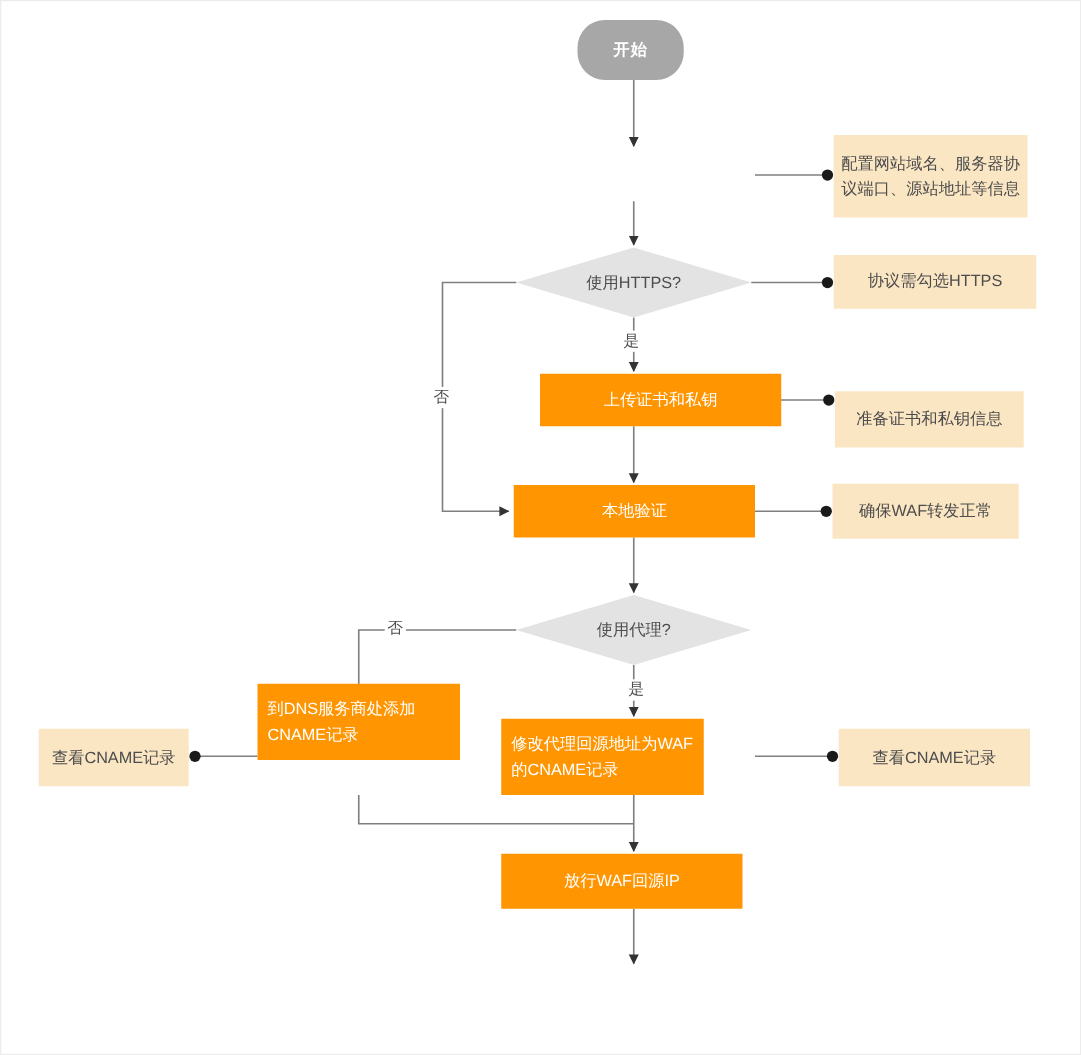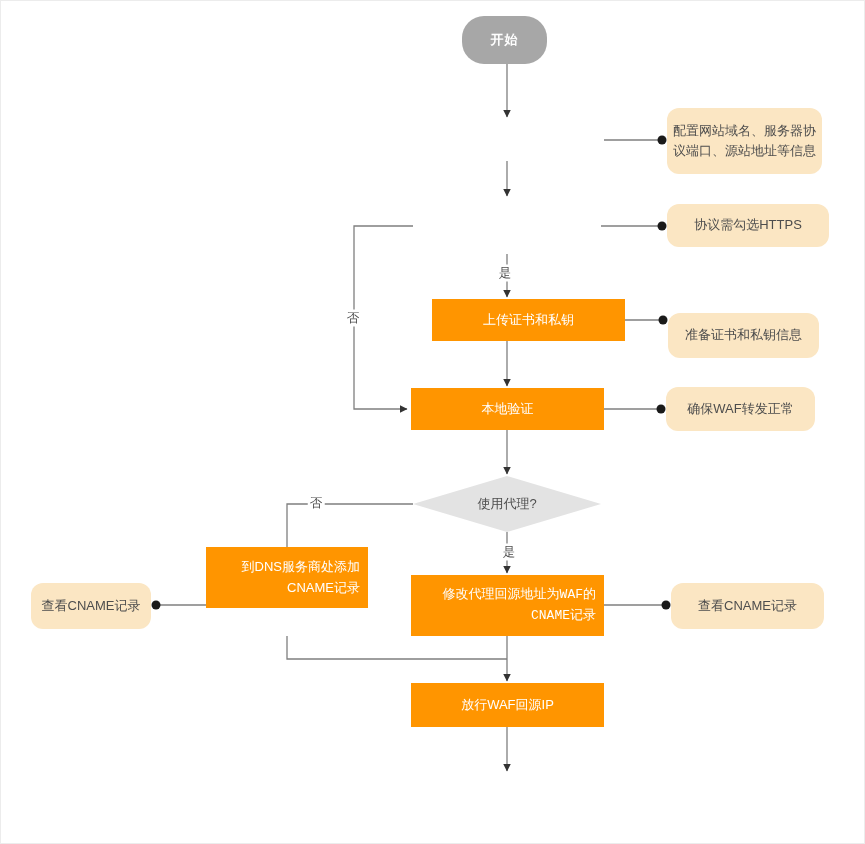--- a/index.html
+++ b/index.html
@@ -5,39 +5,39 @@
   html,body{margin:0;padding:0;background:#fff;font-family:"Liberation Sans","DejaVu Sans",sans-serif;}
   #canvas{
     position:relative;width:863px;height:842px;background:var(--canvas-bg,#ffffff);
     border:1px solid #ececec;overflow:hidden;
   }
   .wires{position:absolute;left:0;top:0;z-index:1;}
   .wires path.wire{stroke:var(--line,#7F7F7F);stroke-width:1.3;fill:none;}
   .wires circle.dot{fill:var(--dot,#1A1A1A);stroke:none;}
   .node{
     position:absolute;z-index:2;display:flex;align-items:center;justify-content:center;
-    text-align:right;font-size:13px;line-height:1.55;box-sizing:border-box;
+    text-align:left;font-size:13px;line-height:1.55;box-sizing:border-box;
   }
   .process{
     background:var(--process-fill,#FF9500);color:var(--process-text,#ffffff);
     padding:2px 8px;
   }
   .terminal{
     background:var(--terminal-fill,#A7A7A7);color:var(--terminal-text,#ffffff);
     font-weight:bold;border-radius:22px;letter-spacing:1px;
   }
   .decision{
     background:var(--decision-fill,#E3E3E3);color:var(--decision-text,#4D4D4D);
     clip-path:polygon(50% 0,100% 50%,50% 100%,0 50%);
   }
   .annotation{
     position:absolute;z-index:2;display:flex;align-items:center;justify-content:center;
     text-align:center;font-size:13px;line-height:1.55;box-sizing:border-box;
     background:var(--annotation-fill,#FBE6C3);color:var(--annotation-text,#4D4D4D);
-    border-radius:12px;padding:4px 5px;
+    border-radius:0;padding:4px 5px;
   }
   .edge-label{
     position:absolute;z-index:3;transform:translate(-50%,-50%);
     background:#ffffff;color:#4D4D4D;font-size:12.5px;padding:1px 2px;line-height:1.2;
   }
 </style>
 </head>
 <body>
 
 <div id="canvas">
@@ -73,23 +73,24 @@
     <circle class="dot" cx="155" cy="604" r="4.5"></circle>
     <path class="wire" d="M603 604 L661 604"></path>
     <circle class="dot" cx="665" cy="604" r="4.5"></circle>
   </svg>
 
   <div class="node terminal" style="left:461px;top:15px;width:85px;height:48px;">开始</div>
 
   <div class="node process" style="left:410px;top:298px;width:193px;height:42px;margin-left:21px;">上传证书和私钥</div>
   <div class="node process" style="left:410px;top:387px;width:193px;height:42px;">本地验证</div>
   <div class="node process" style="left:205px;top:546px;width:162px;height:61px;">到DNS服务商处添加CNAME记录</div>
-  <div class="node process" style="left:410px;top:574px;width:193px;height:61px;font-family:Liberation Mono, monospace;">修改代理回源地址为WAF的CNAME记录</div>
-  <div class="node process" style="left:410px;top:682px;width:193px;height:44px;">放行WAF回源IP</div>
+  <div class="node process" style="left:400px;top:574px;width:162px;height:61px;">修改代理回源地址为WAF的CNAME记录</div>
+  <div class="node process" style="left:400px;top:682px;width:193px;height:44px;">放行WAF回源IP</div>
 
+  <div class="node decision" style="left:412px;top:197px;width:188px;height:56px;">使用HTTPS?</div>
   <div class="node decision" style="left:412px;top:475px;width:188px;height:56px;">使用代理?</div>
 
   <div class="annotation" style="left:666px;top:107px;width:155px;height:66px;">配置网站域名、服务器协议端口、源站地址等信息</div>
   <div class="annotation" style="left:666px;top:203px;width:162px;height:43px;">协议需勾选HTTPS</div>
   <div class="annotation" style="left:667px;top:312px;width:151px;height:45px;">准备证书和私钥信息</div>
   <div class="annotation" style="left:665px;top:386px;width:149px;height:44px;">确保WAF转发正常</div>
   <div class="annotation" style="left:30px;top:582px;width:120px;height:46px;">查看CNAME记录</div>
   <div class="annotation" style="left:670px;top:582px;width:153px;height:46px;">查看CNAME记录</div>
 
   <div class="edge-label" style="left:504px;top:272px;">是</div>

